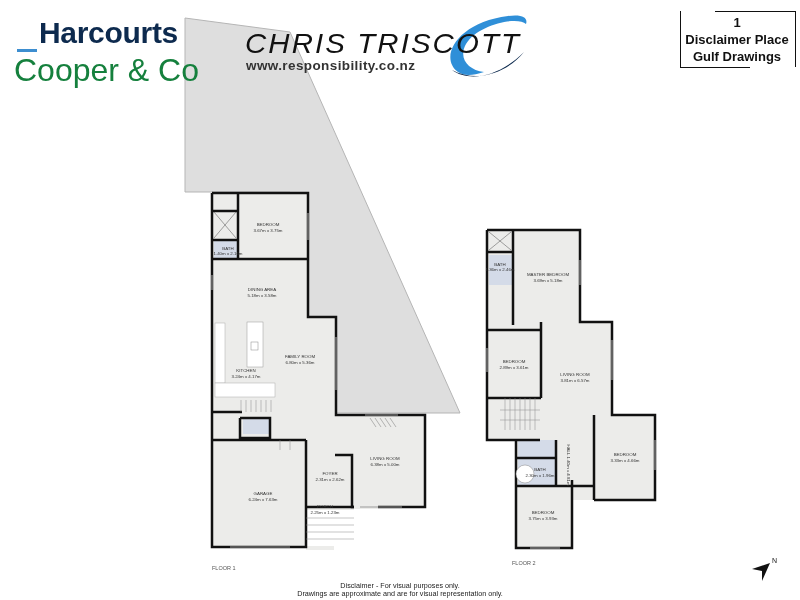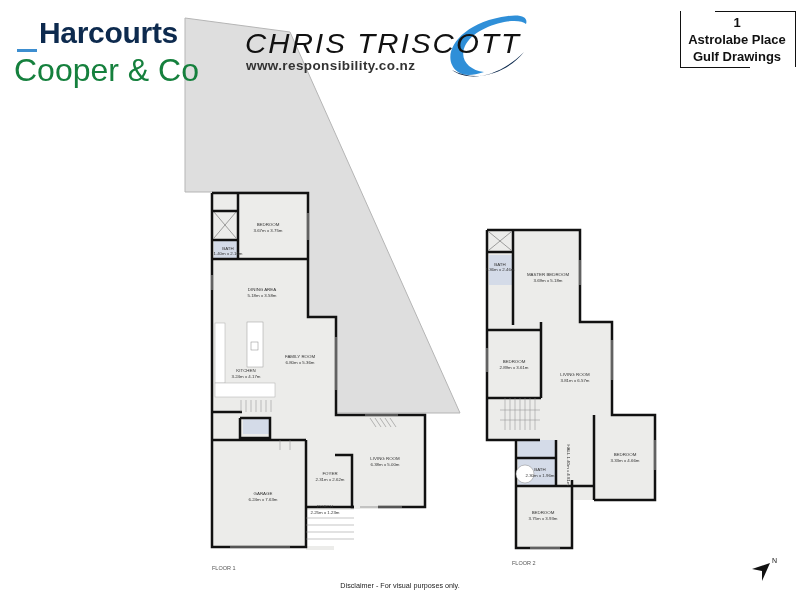--- a/index.html
+++ b/index.html
@@ -189,27 +189,28 @@
 </svg>
 <div class="abs ct-name">CHRIS TRISCOTT</div>
 <div class="abs ct-url">www.responsibility.co.nz</div>
 
 <div class="abs addr-bl"></div>
 <div class="abs addr-b"></div>
 <div class="abs addr-t"></div>
 <div class="abs addr-r"></div>
 <div class="abs addr">
   <div>1</div>
-  <div>Astrolabe Place</div>
+  <div>Disclaimer Place</div>
   <div>Gulf Drawings</div>
 </div>
 
 <div class="abs floor" style="left:212px;top:565px;">FLOOR 1</div>
 <div class="abs floor" style="left:512px;top:560px;">FLOOR 2</div>
 
 <div class="abs disc" style="top:582px;">
   <div>Disclaimer - For visual purposes only.</div>
+  <div>Drawings are approximate and are for visual representation only.</div>
 </div>
 
 <svg class="abs north" viewBox="0 0 30 30">
   <polygon points="2,14 20,8 12,26 12,16" fill="#111"></polygon>
   <text x="22" y="8" font-size="7" font-family="Liberation Sans, sans-serif" fill="#111">N</text>
 </svg>
 
 </body></html>

